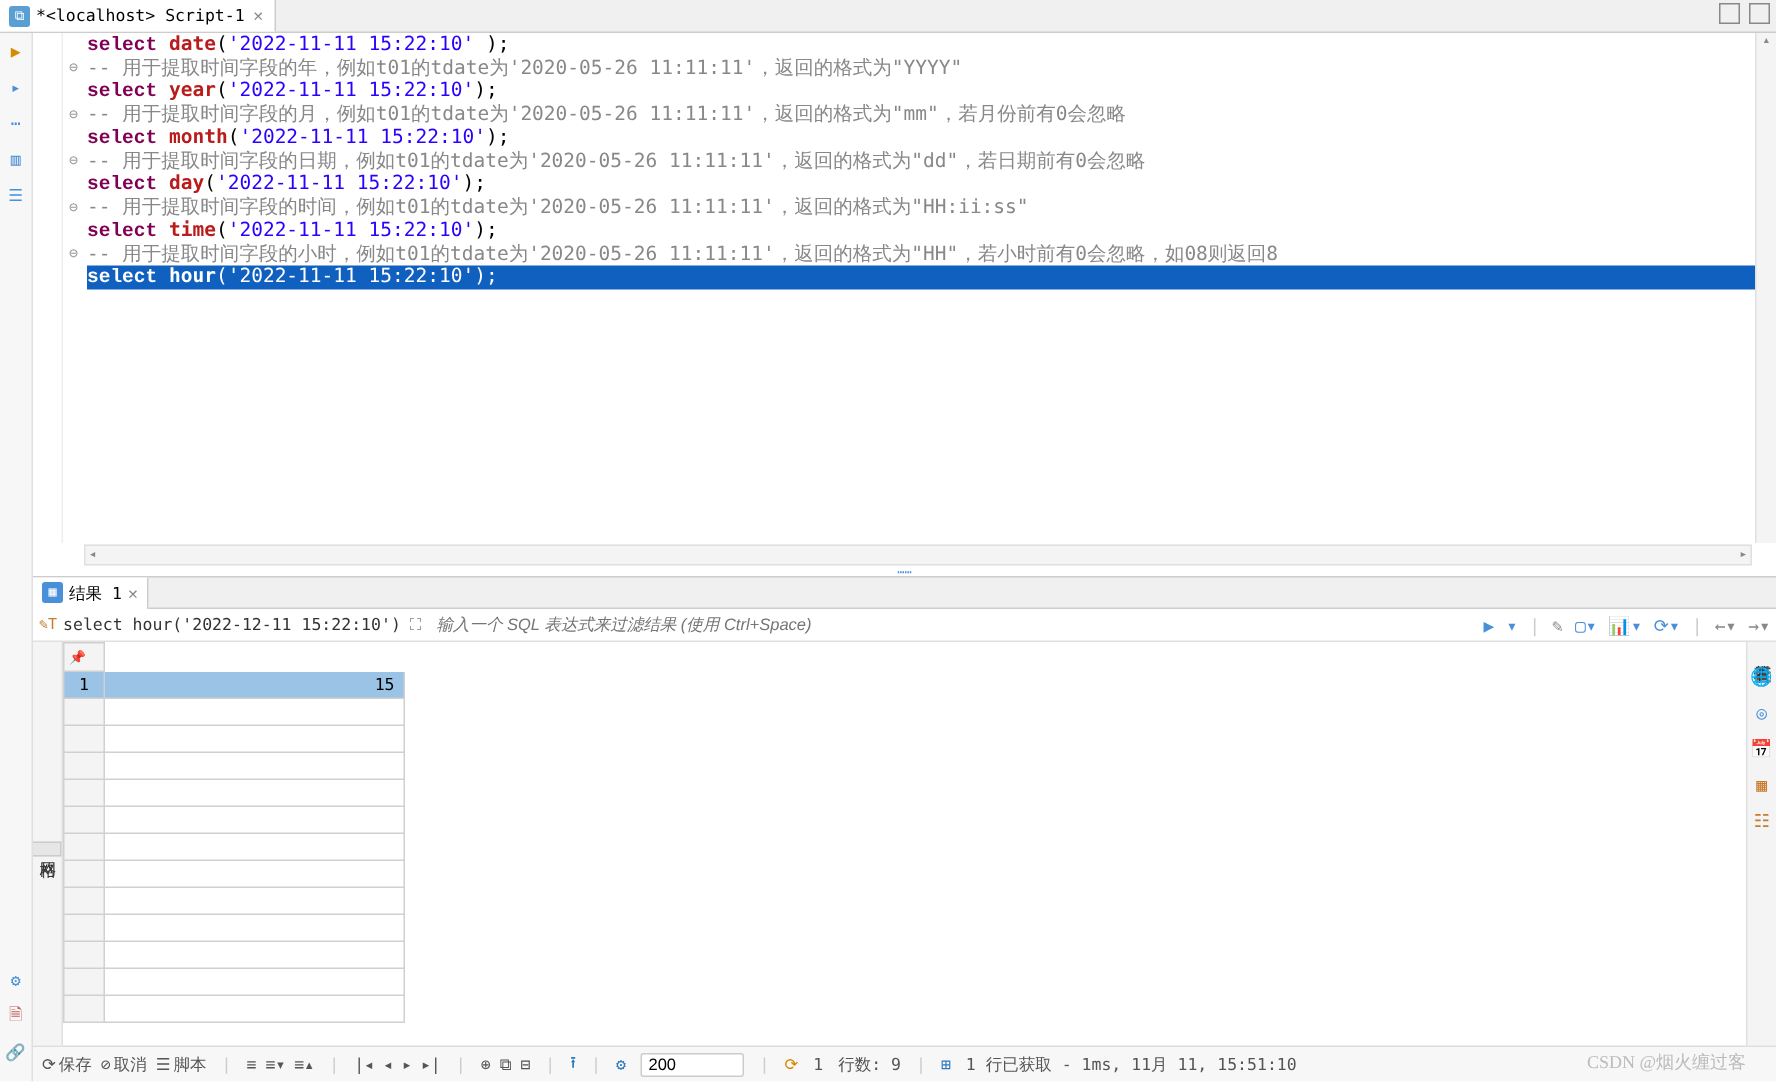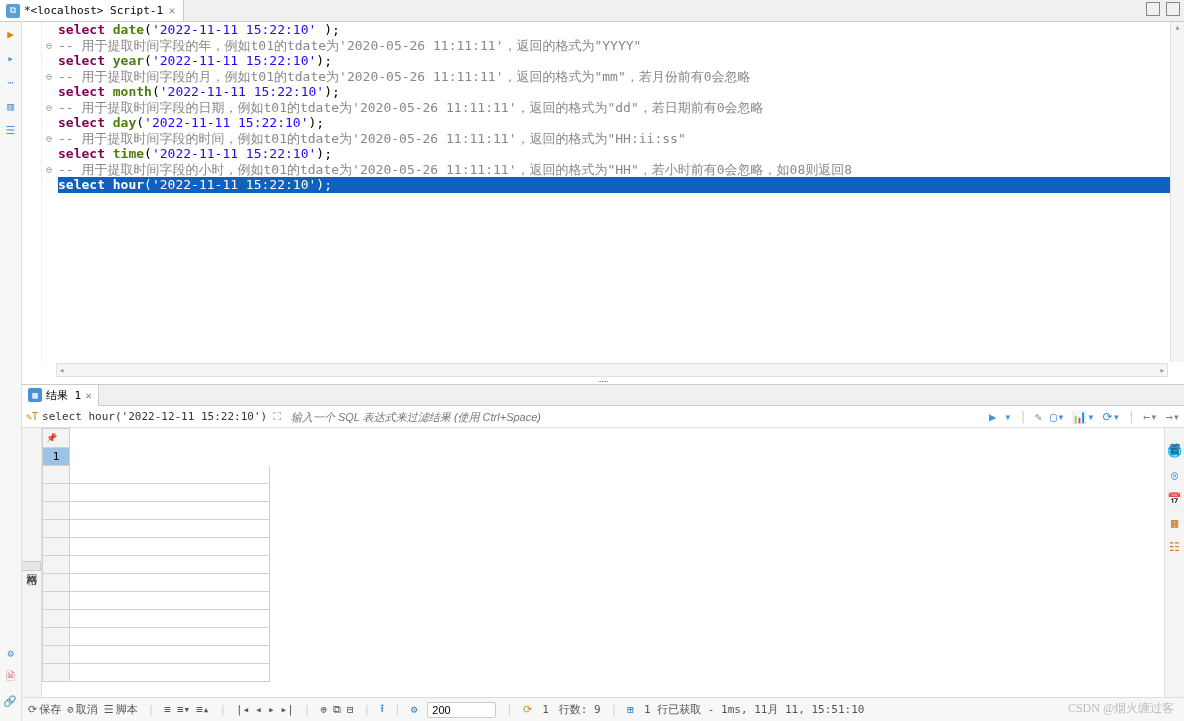--- a/index.html
+++ b/index.html
@@ -22,22 +22,22 @@
 .lt-item { width: 16px; height: 16px; display: flex; align-items: center; justify-content: center; cursor: pointer; font-size: 11px; }
 
 
 .editor-col { flex: 1; display: flex; flex-direction: column; min-width: 0; }
 .editor-wrap { display: flex; flex: 1; min-height: 0; position: relative; }
 .gutter { width: 20px; background: #fff; border-right: 1px solid #eee; }
 .fold-col { width: 14px; background: #fff; font-size: 10px; color: #999; }
 .fold-mark { height: 15.5px; display:flex; align-items:center; justify-content:center; }
 .code-area { flex: 1; overflow: hidden; font-family: Consolas, monospace; font-size: 13px; line-height: 15.5px; white-space: pre; padding-left: 2px; }
 .code-line { height: 15.5px; }
-.kw { color: #7f0055; font-weight: bold; }
-.func { font-weight: bold; color: #4d7c0f; }
+.kw { color: #7f0055; font-weight: bold; font-family: Liberation Mono, monospace; }
+.func { font-weight: bold; color: #b91c1c; }
 .str { color: #2a00ff; }
 .cmt { color: #888; }
 .code-line.sel { background: #1060c0; color: #fff; }
 .code-line.sel .kw, .code-line.sel .func, .code-line.sel .str { color: #fff; }
 
 .hscroll-row { display:flex; height:16px; align-items:center; }
 .hscroll { flex:1; height:14px; background:#f4f4f4; border:1px solid #e0e0e0; position:relative; margin-left: 34px; margin-right: 16px; }
 .hscroll .thumb-left { position:absolute; left:2px; top:1px; font-size:9px; color:#888; }
 .hscroll .thumb-right { position:absolute; right:2px; top:1px; font-size:9px; color:#888; }
 
@@ -73,21 +73,21 @@
 .results-right-tabs { width:20px; background:#f4f4f4; border-left:1px solid #e0e0e0; display:flex; flex-direction:column; align-items:center; font-size:11px; padding-top:6px; gap:10px; }
 .rrt-item { cursor:pointer; color:#4a90d9; font-size:12px; }
 
 
 .status-bar { display:flex; align-items:center; height:24px; background:#f7f7f7; border-top:1px solid #ddd; padding:0 6px; gap:10px; font-size:11px; color:#555; }
 .sb-group { display:flex; align-items:center; gap:6px; }
 .sb-sep { color:#ccc; }
 .sb-btn { cursor:pointer; display:inline-flex; align-items:center; gap:2px; }
 .sb-input { width:69px; border:1px solid #ccc; border-radius:2px; padding:1px 4px; font-size:11px; }
 .sb-blue { color:#2d7bbd; }
-.watermark { position:fixed; right:10px; bottom:4px; font-size:12px; color:#bbb; font-family:"Microsoft YaHei"; }
+.watermark { position:fixed; right:20px; bottom:4px; font-size:12px; color:#bbb; font-family:"Microsoft YaHei"; }
 </style>
 </head>
 <body>
 
 <div class="root">
 
   <div class="top-tabbar">
     <div class="top-tab">
       <span class="icon">⧉</span>
       <span>*&lt;localhost&gt; Script-1</span>
@@ -181,20 +181,21 @@
         </div>
 
         <div class="results-grid-wrap">
           <div class="grid-header-row">
             <div class="gh-corner">
                 <span class="pin">📌</span>
               </div>
           </div>
           <div class="grid-row">
             <div class="gr-num">1</div>
+            <div class="gr-cell">15</div>
           </div>
 
           <div class="grid-row">
               <div class="gr-num empty"></div>
               <div class="gr-cell empty"></div>
             </div>
           <div class="grid-row">
               <div class="gr-num empty"></div>
               <div class="gr-cell empty"></div>
             </div>

